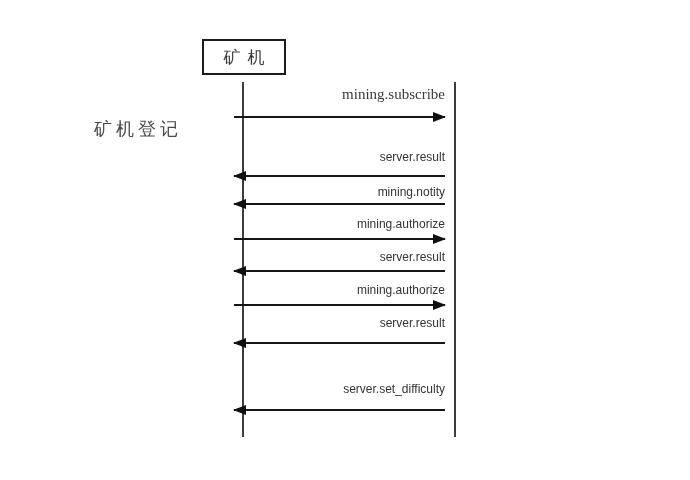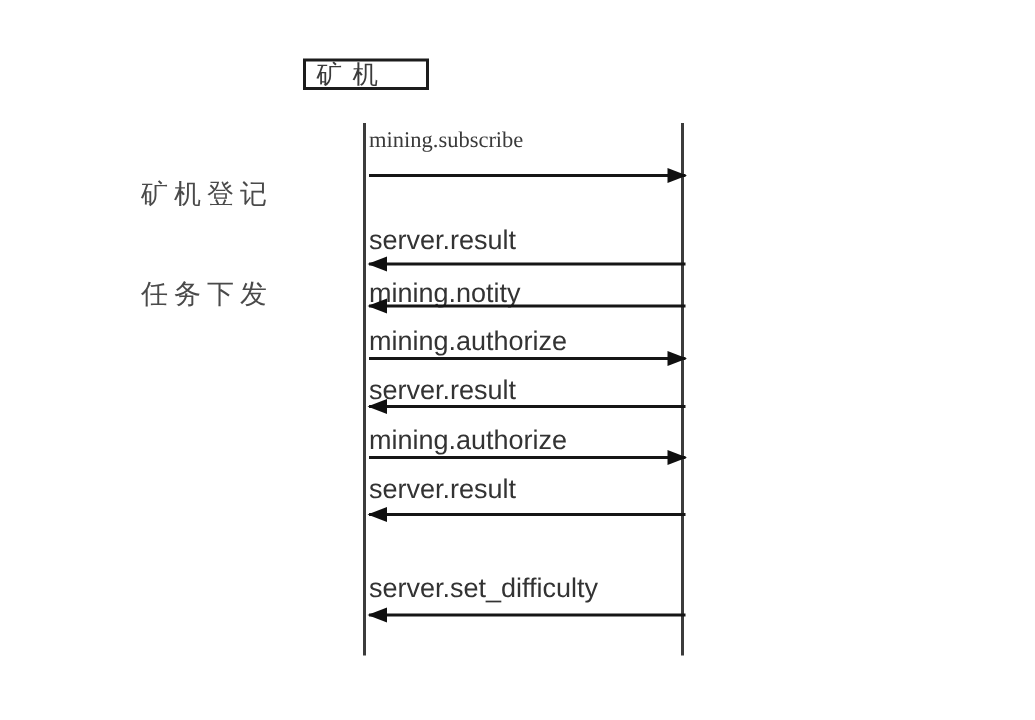--- a/index.html
+++ b/index.html
@@ -7,24 +7,24 @@
     position:relative;
     width:690px;height:480px;
     background:#ffffff;
     overflow:hidden;
     font-family:"Liberation Sans","DejaVu Sans",sans-serif;
     color:#2b2b2b;
   }
   
   .actor{
     position:absolute;
-    top:39px;height:21px;
+    top:39px;height:36px;
     border:2px solid #1c1c1c;
     background:#fff;
-    display:flex;align-items:center;
+    display:flex;align-items:center;justify-content:center;
     font-family:"Liberation Serif","DejaVu Serif",serif;
     font-size:17px;color:#3a3a3a;
     letter-spacing:7px;
     padding-left:7px; 
     box-sizing:border-box;
   }
   .actor.left{left:202px;width:84px;}
   .actor.right{left:412px;width:83px;}
   
   .lifeline{
@@ -44,26 +44,26 @@
     white-space:nowrap;
   }
   .phase.p1{top:117px;}
   .phase.p2{top:184px;}
   .phase.p3{top:249px;}
   .phase.p4{top:315px;}
   .phase.p5{top:381px;}
   
   .msg{
     position:absolute;
-    left:246px;width:211px;
-    text-align:left;
+    left:234px;width:211px;
+    text-align:right;
   }
   .msg .label{
     display:block;
-    font-size:18px;
+    font-size:12px;
     color:#333;
     white-space:nowrap;
   }
   .msg.serif .label{
     font-family:"Liberation Serif","DejaVu Serif",serif;
     font-size:15px;color:#3a3a3a;
   }
   .msg .line{
     position:absolute;
     left:0;right:0;
@@ -119,21 +119,20 @@
 <div id="stage">
 
   <div class="actor left">
     <span>矿机</span>
   </div>
 
   <div class="lifeline left"></div>
   <div class="lifeline right"></div>
 
   <div class="phase p1">矿机登记</div>
-  <div class="phase p2">任务下发</div>
 
   <div class="msg m1 serif dir-right">
     <span class="label">mining.subscribe</span>
     <span class="line"></span>
     <span class="head"></span>
   </div>
 
   <div class="msg m2 dir-left">
     <span class="label">server.result</span>
     <span class="line"></span>

